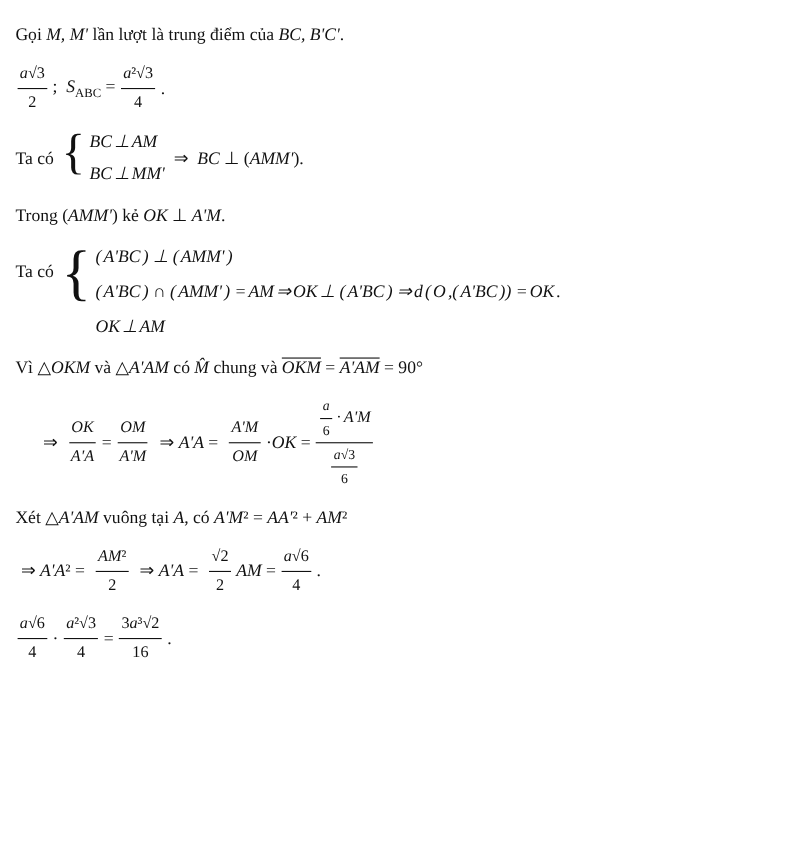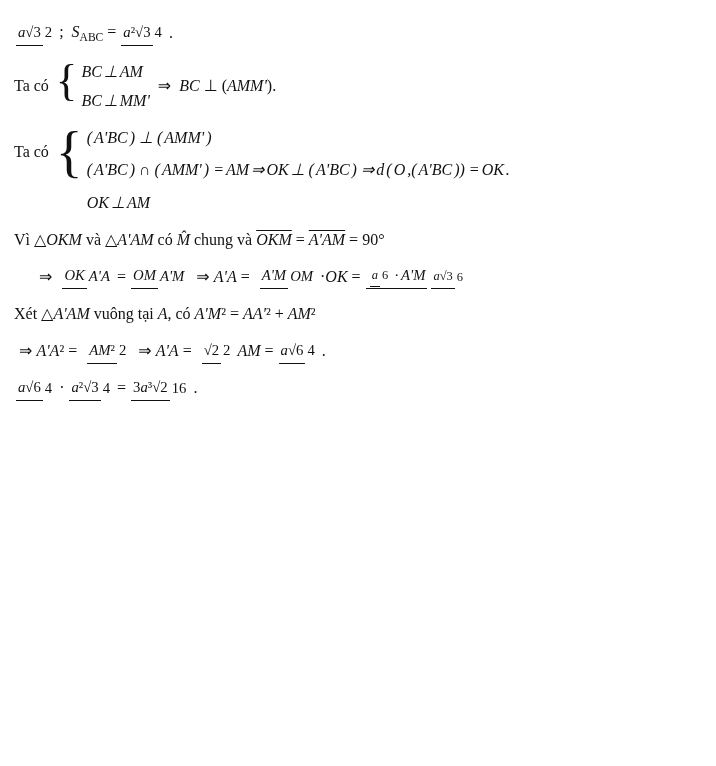--- a/index.html
+++ b/index.html
@@ -10,21 +10,21 @@
       font-family: 'Times New Roman', Times, serif;
       font-size: 16px;
       color: #111;
       padding: 18px 22px 18px 14px;
       line-height: 1.7;
     }
     .block { margin-bottom: 10px; }
     .italic { font-style: italic; }
     .frac {
       display: inline-flex;
-      flex-direction: row;
+      flex-direction: column;
       align-items: center;
       vertical-align: middle;
       margin: 0 2px;
       font-size: 0.92em;
     }
     .frac .num { border-bottom: 1px solid #111; padding: 0 2px; text-align: center; }
     .frac .den { padding: 0 2px; text-align: center; }
     .system-brace {
       display: inline-flex;
       align-items: flex-start;
@@ -50,20 +50,25 @@
     sub { font-size: 0.72em; vertical-align: sub; }
     .overline { text-decoration: overline; font-style: italic; }
     .implies { margin: 0 5px; }
     .row { display: flex; align-items: center; flex-wrap: wrap; gap: 3px; }
   </style>
 </head>
 <body>
 
 <div>
 
+  <div class="block">
+    <span>
+      Gọi <span class="italic">M, M'</span> lần lượt là trung điểm của <span class="italic">BC, B'C'</span>.
+    </span>
+  </div>
 
   <div class="block row">
     <span class="frac">
       <span class="num"><span class="italic">a</span>√3</span>
       <span class="den">2</span>
     </span>
     <span>;&nbsp; <span class="italic">S</span><sub>ABC</sub> =</span>
     <span class="frac">
       <span class="num"><span class="italic">a</span>²√3</span>
       <span class="den">4</span>
@@ -81,20 +86,25 @@
         </div>
         <div class="system-line">
           <span class="italic">BC</span> ⊥ <span class="italic">MM'</span>
         </div>
       </div>
     </div>
     <span class="implies">⇒</span>
     <span><span class="italic">BC</span> ⊥ (<span class="italic">AMM'</span>).</span>
   </div>
 
+  <div class="block">
+    <span>
+      Trong (<span class="italic">AMM'</span>) kẻ <span class="italic">OK</span> ⊥ <span class="italic">A'M</span>.
+    </span>
+  </div>
 
   <div class="block row" style="align-items: flex-start;">
     <span style="margin-top:14px;">Ta có&nbsp;</span>
     <div class="system-brace">
       <span style="font-size:3.5em; line-height:1; margin-right:4px;">{</span>
       <div class="system-lines" style="gap: 5px;">
         <div class="system-line">
           (<span class="italic">A'BC</span>) ⊥ (<span class="italic">AMM'</span>)
         </div>
         <div class="system-line">

